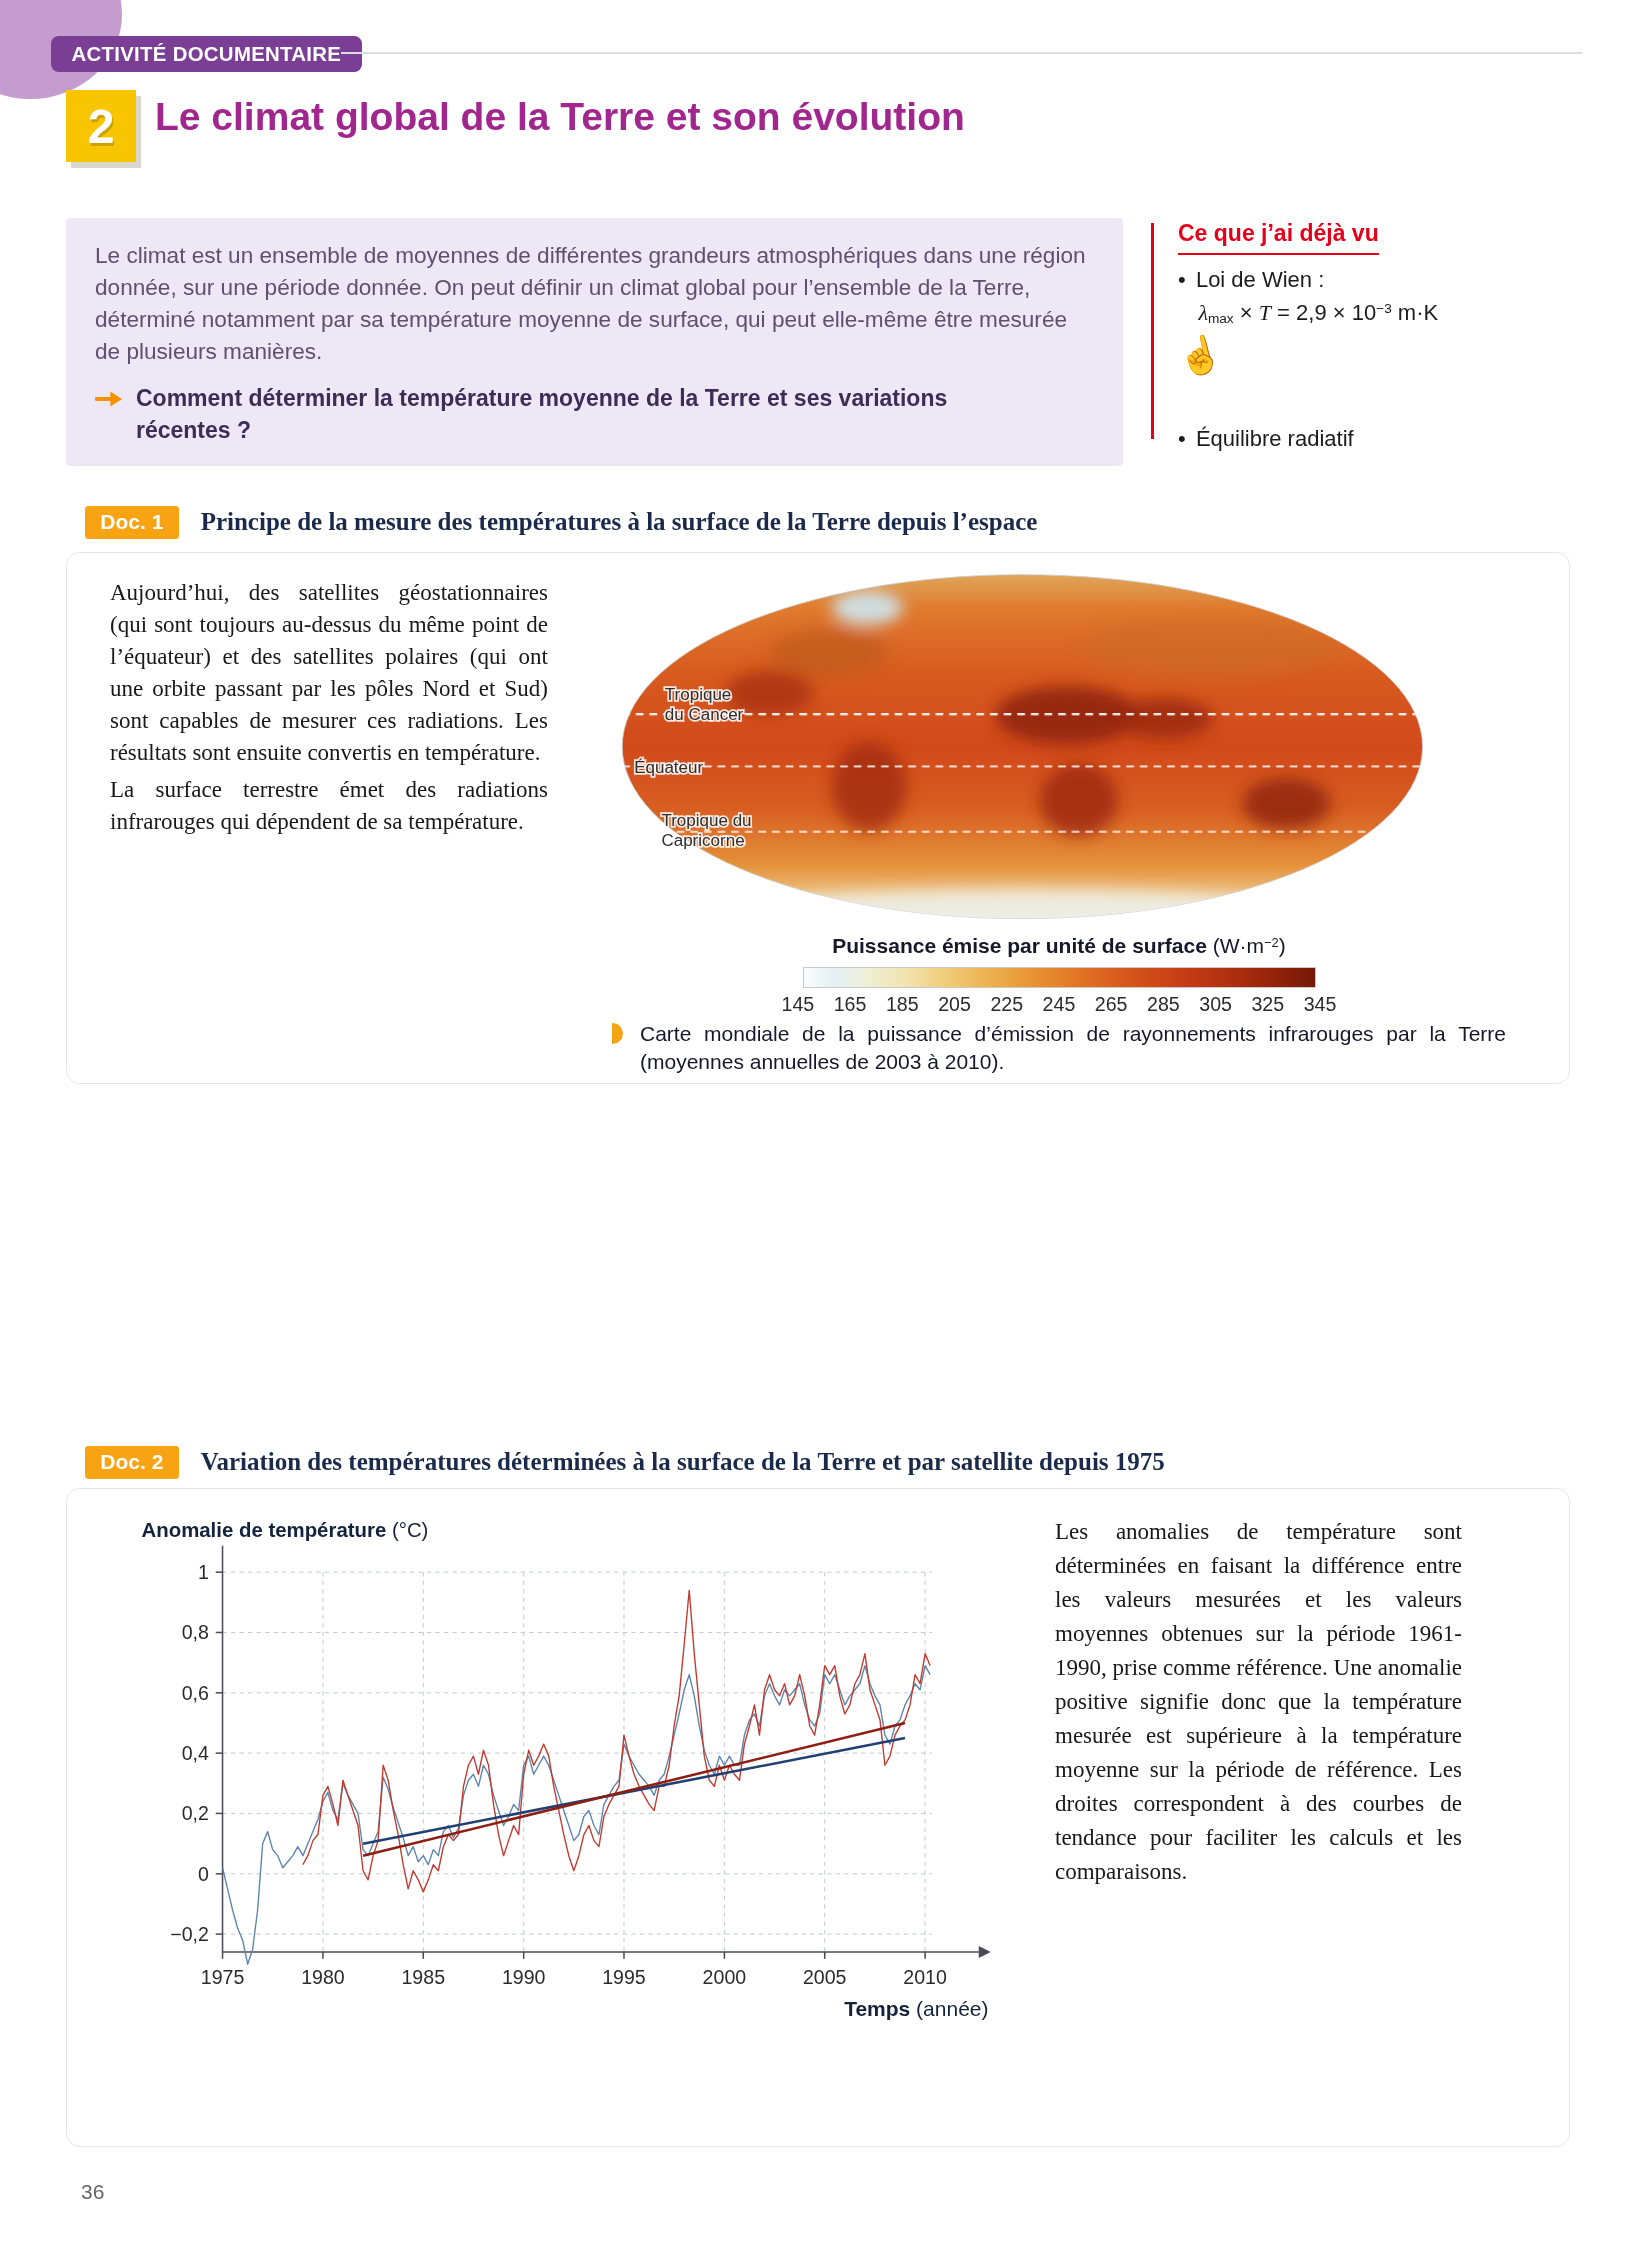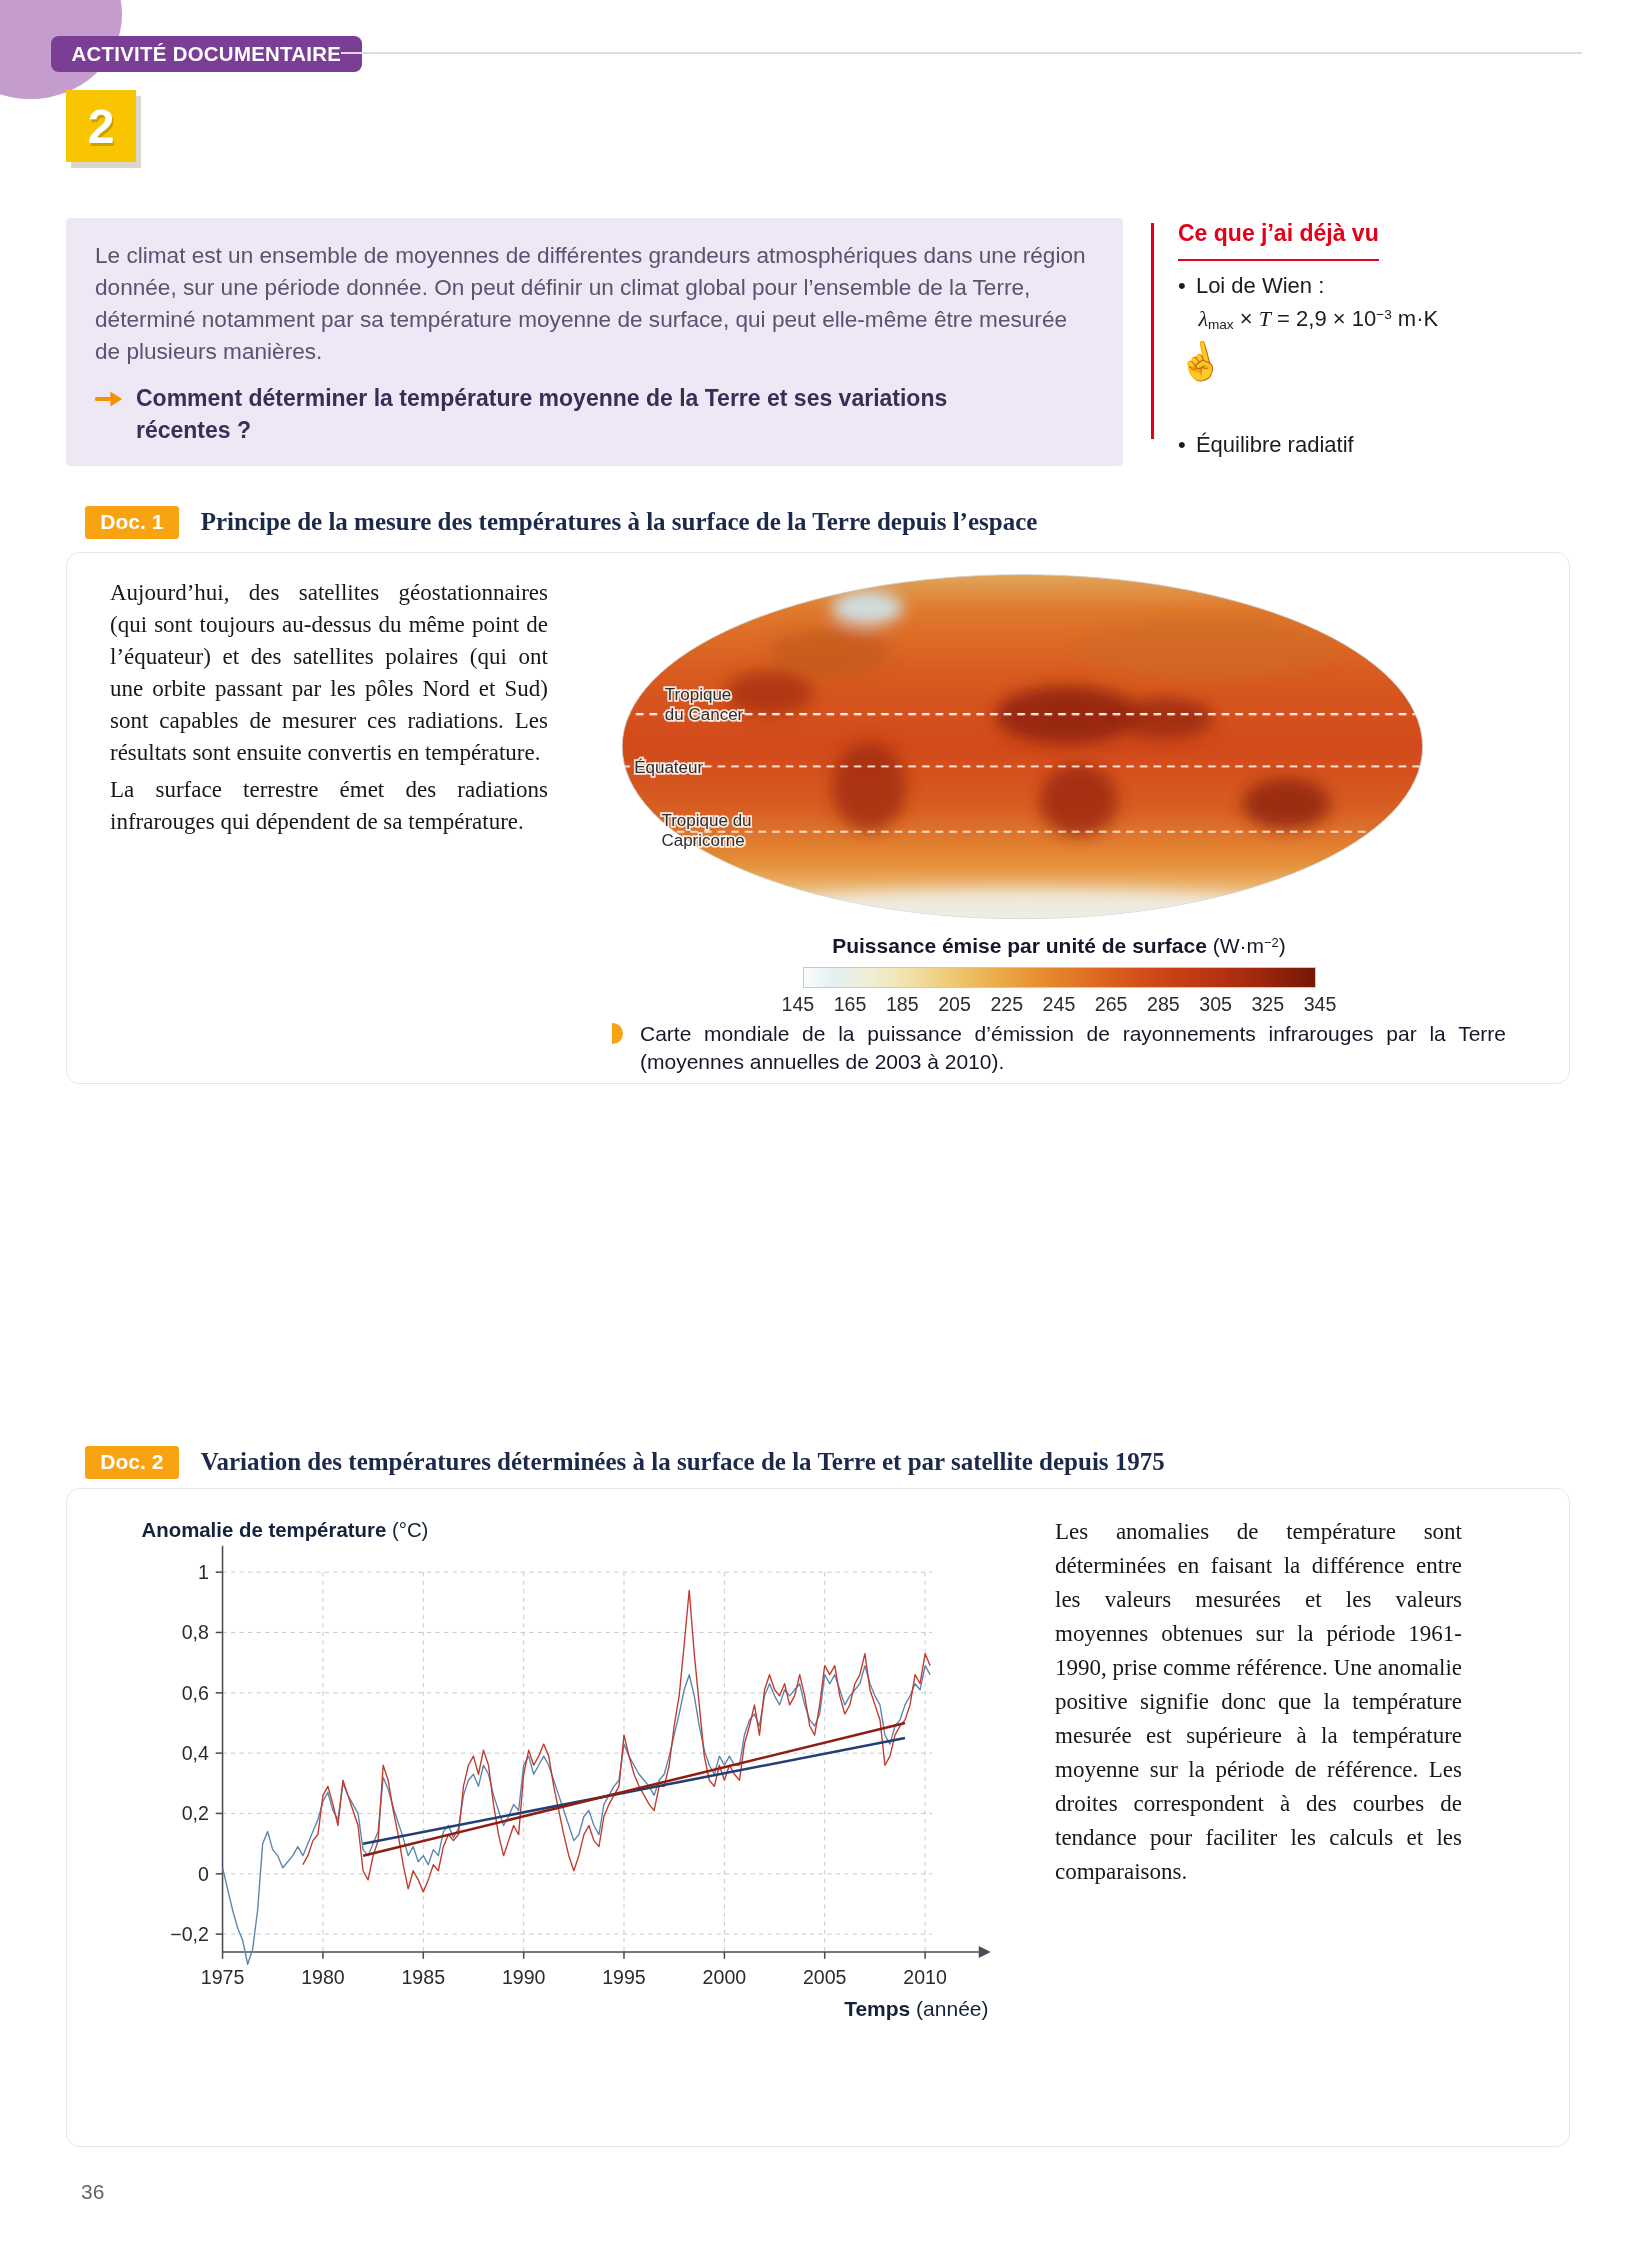--- a/index.html
+++ b/index.html
@@ -24,21 +24,21 @@
   .intro-box{position:absolute;left:66px;top:218px;width:1057px;background:#eee7f5;
              border-radius:4.3px;padding:22px 29px 20.4px;box-sizing:border-box;}
   .intro-text{margin:0;font-size:22.6px;line-height:32px;color:#5d5170;}
   .intro-question{margin-top:13.6px;display:flex;gap:12px;font-weight:bold;color:#3a2e56;
                   font-size:23px;line-height:32px;width:924px;}
   .q-arrow{flex:0 0 auto;margin-top:6px;}
 
   .recall-divider{position:absolute;left:1151px;top:223px;width:2.6px;height:216px;background:#e2001a;}
   .recall{position:absolute;left:1178px;top:220px;width:407px;}
   .recall-title{display:inline-block;color:#e2001a;font-weight:bold;font-size:23px;
-                padding-bottom:12px;border-bottom:2.6px solid #e2001a;}
+                padding-bottom:6px;border-bottom:2.6px solid #e2001a;}
   .recall-item{margin-top:12px;font-size:22px;color:#1c1c1c;display:flex;gap:10.2px;}
   .recall-formula{margin:6.8px 0 3.4px 20.4px;font-size:22px;color:#1c1c1c;}
   .it{font-style:italic;font-family:"Liberation Serif",serif;}
   sub{font-size:.62em;vertical-align:-.25em;}
   sup{font-size:.62em;vertical-align:.5em;}
   .recall-link{margin-top:10.2px;position:relative;padding-left:53px;min-height:78px;}
   .hand-icon{position:absolute;left:0;top:1.7px;font-size:36px;color:#0072bc;
              transform:rotate(-14deg);line-height:1;}
   .link-label{font-weight:bold;font-size:22px;color:#141428;}
   .link-pill{display:inline-block;margin-top:6px;border:2.6px solid #0072bc;border-radius:17px;
@@ -103,20 +103,21 @@
 
 <div class="page">
 
   <div class="corner-blob"></div>
   <div class="banner">ACTIVITÉ DOCUMENTAIRE</div>
   <div class="banner-rule"></div>
 
   <div class="chapter-num">
     <span>2</span>
   </div>
+  <h1 class="page-title">Le climat global de la Terre et son évolution</h1>
 
   <div class="intro-box">
     <p class="intro-text">Le climat est un ensemble de moyennes de différentes grandeurs atmosphériques dans une région donnée, sur une période donnée. On peut définir un climat global pour l’ensemble de la Terre, déterminé notamment par sa température moyenne de surface, qui peut elle-même être mesurée de plusieurs manières.</p>
     <div class="intro-question">
       <svg class="q-arrow" width="29" height="22" viewBox="0 0 34 26">
         <path d="M2 13 H21" stroke="#f39200" stroke-width="5" stroke-linecap="round" fill="none"></path>
         <path d="M18 4 L32 13 L18 22 Z" fill="#f39200"></path>
       </svg>
       <span class="q-text">Comment déterminer la température moyenne de la Terre et ses variations récentes ?</span>
     </div>

